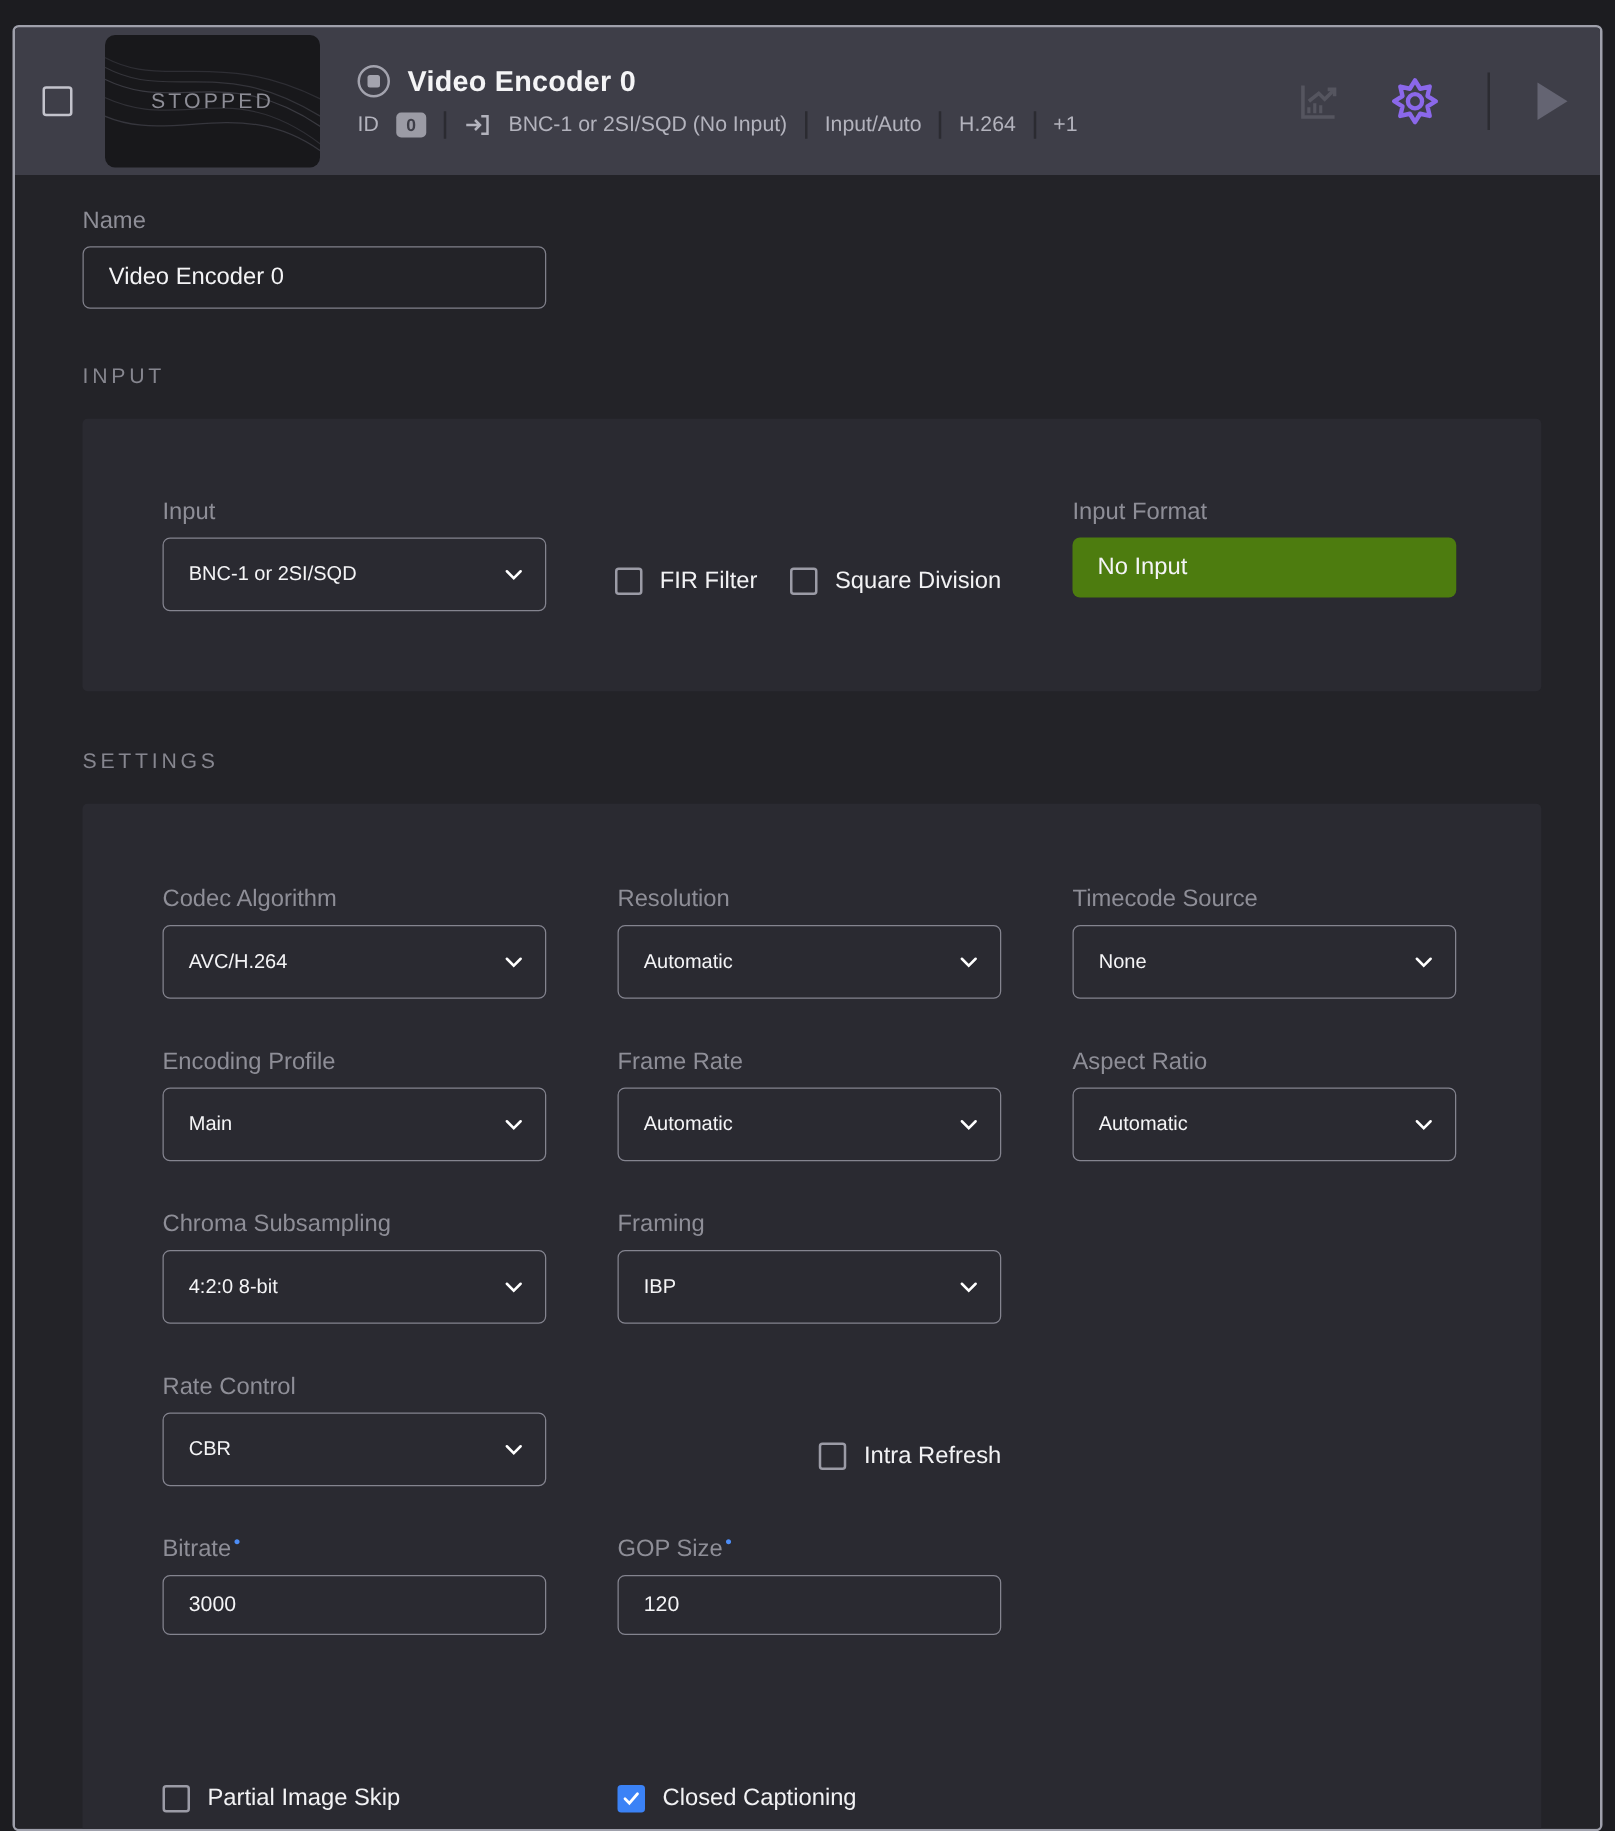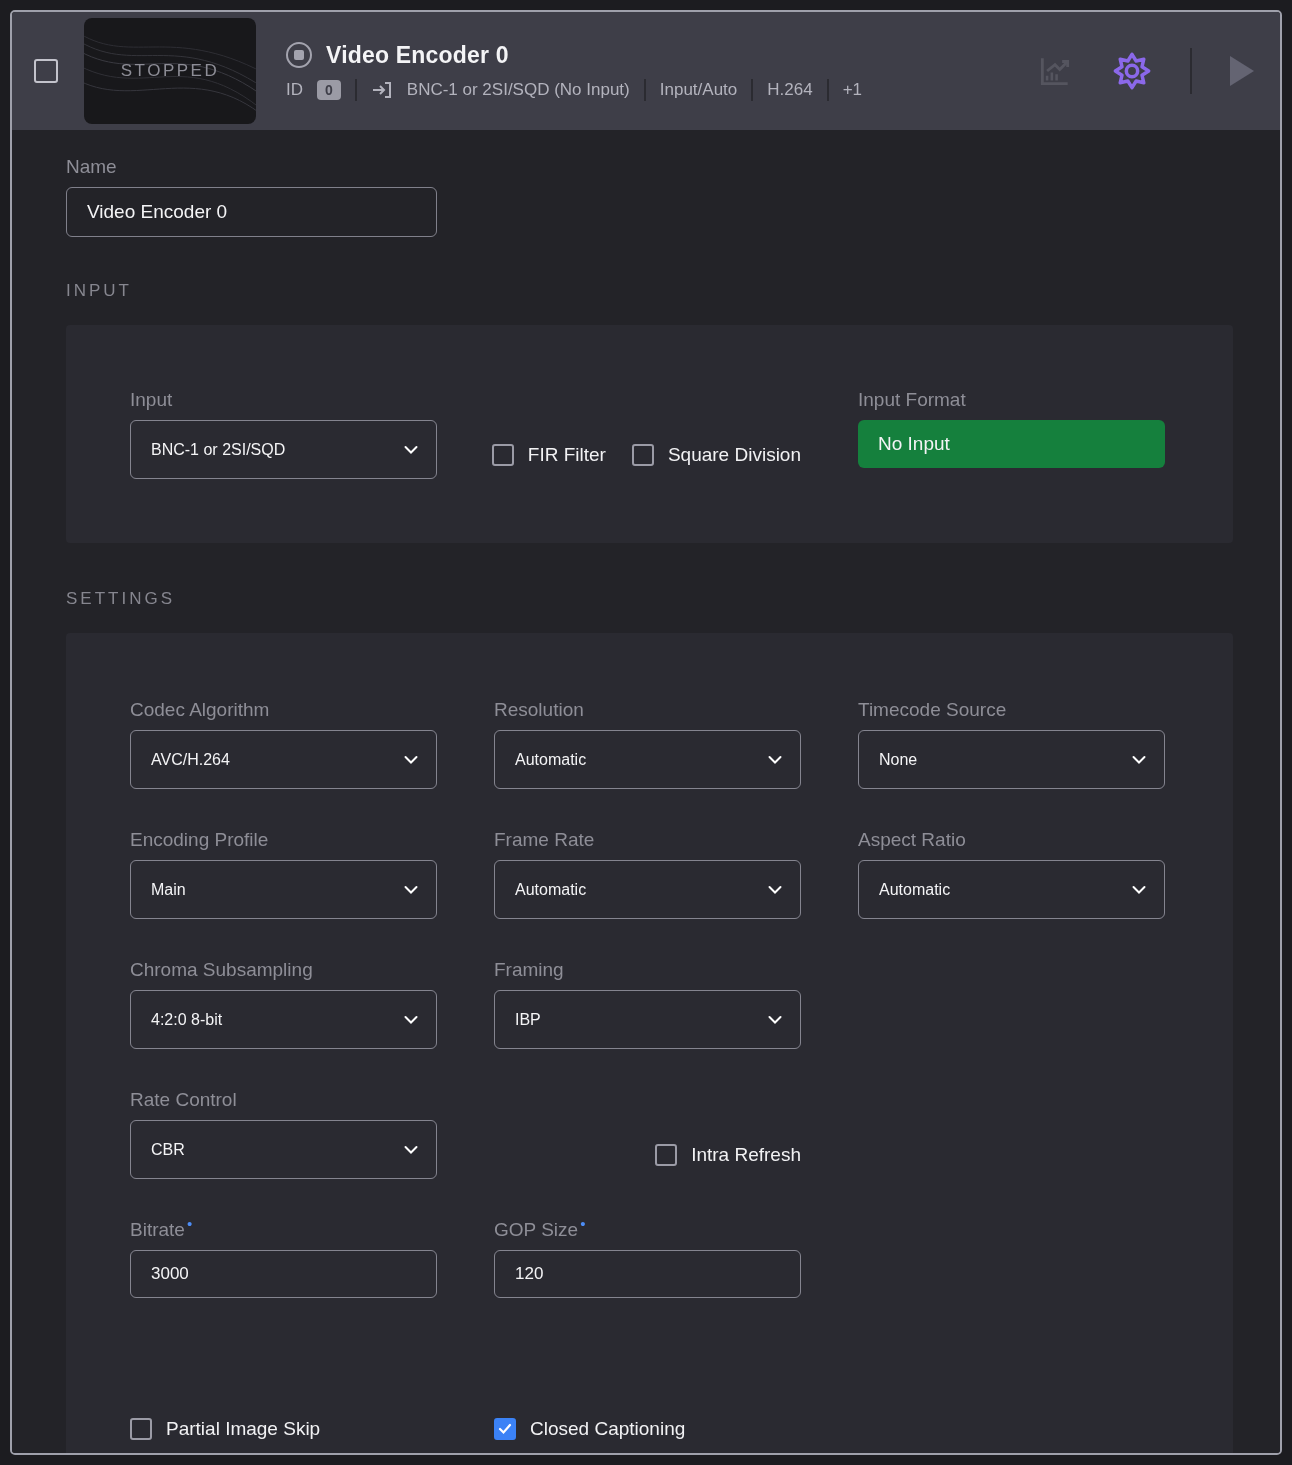--- a/index.html
+++ b/index.html
@@ -1,19 +1,19 @@
 <!DOCTYPE html>
 <html><head>
 <meta charset="utf-8">
 <style>
   * { margin:0; padding:0; box-sizing:border-box; }
   html,body { width:1292px; height:1465px; background:#1c1c20; overflow:hidden;
               font-family:"Liberation Sans", sans-serif; }
 
-  .panel { position:absolute; left:10px; top:10px; width:1272px; height:1445px;
+  .panel { position:absolute; left:10px; top:20px; width:1272px; height:1445px;
            border:2px solid #9fa0ab; border-radius:5px; overflow:hidden;
            display:flex; flex-direction:column; background:#232328; }
 
   
   .hdr { height:118px; flex:0 0 118px; background:#3e3e48; display:flex; align-items:center;
          padding:0 26px 0 22px; }
   .hdr-cbx { width:24px; height:24px; border:2px solid #c3c3cc; border-radius:3px;
              margin-right:26px; flex:0 0 auto; }
   .thumb { width:172px; height:106px; background:#18181b; border-radius:8px; position:relative;
            display:flex; align-items:center; justify-content:center; overflow:hidden; flex:0 0 auto; }
@@ -59,21 +59,21 @@
   .card-input { padding:64px 64px; }
   .card-settings { padding:66px 64px 46px 64px; }
 
   .grid3 { display:grid; grid-template-columns:307px 307px 307px; column-gap:57px; }
   .grid-set { row-gap:40px; }
 
   .select { position:relative; height:59px; border:1px solid rgba(205,205,220,.55); border-radius:6px;
             display:flex; align-items:center; padding:0 46px 0 20px; color:#f4f4f6; font-size:16px;
             cursor:pointer; white-space:nowrap; }
   .select .chev { position:absolute; right:18px; top:50%; transform:translateY(-50%); }
-  .ro-box { height:48px; background:#15803d; border-radius:6px; display:flex; align-items:center;
+  .ro-box { height:48px; background:#4d7c0f; border-radius:6px; display:flex; align-items:center;
             padding:0 20px; color:#f4f4f6; font-size:19px; }
   .num-input { width:307px; height:48px; background:transparent; border:1px solid rgba(205,205,220,.55);
                border-radius:6px; color:#f4f4f6; font-size:17px; padding:0 20px;
                font-family:"Liberation Sans", sans-serif; outline:none; }
 
   .check-field { display:flex; align-items:center; gap:14px; white-space:nowrap; cursor:pointer; }
   .cbx { width:22px; height:22px; border:2px solid #9b9ba6; border-radius:3px; flex:0 0 auto;
          display:flex; align-items:center; justify-content:center; background:transparent; }
   .cbx .check-icon { display:none; }
   .cbx.checked { background:#3b82f6; border-color:#3b82f6; }

